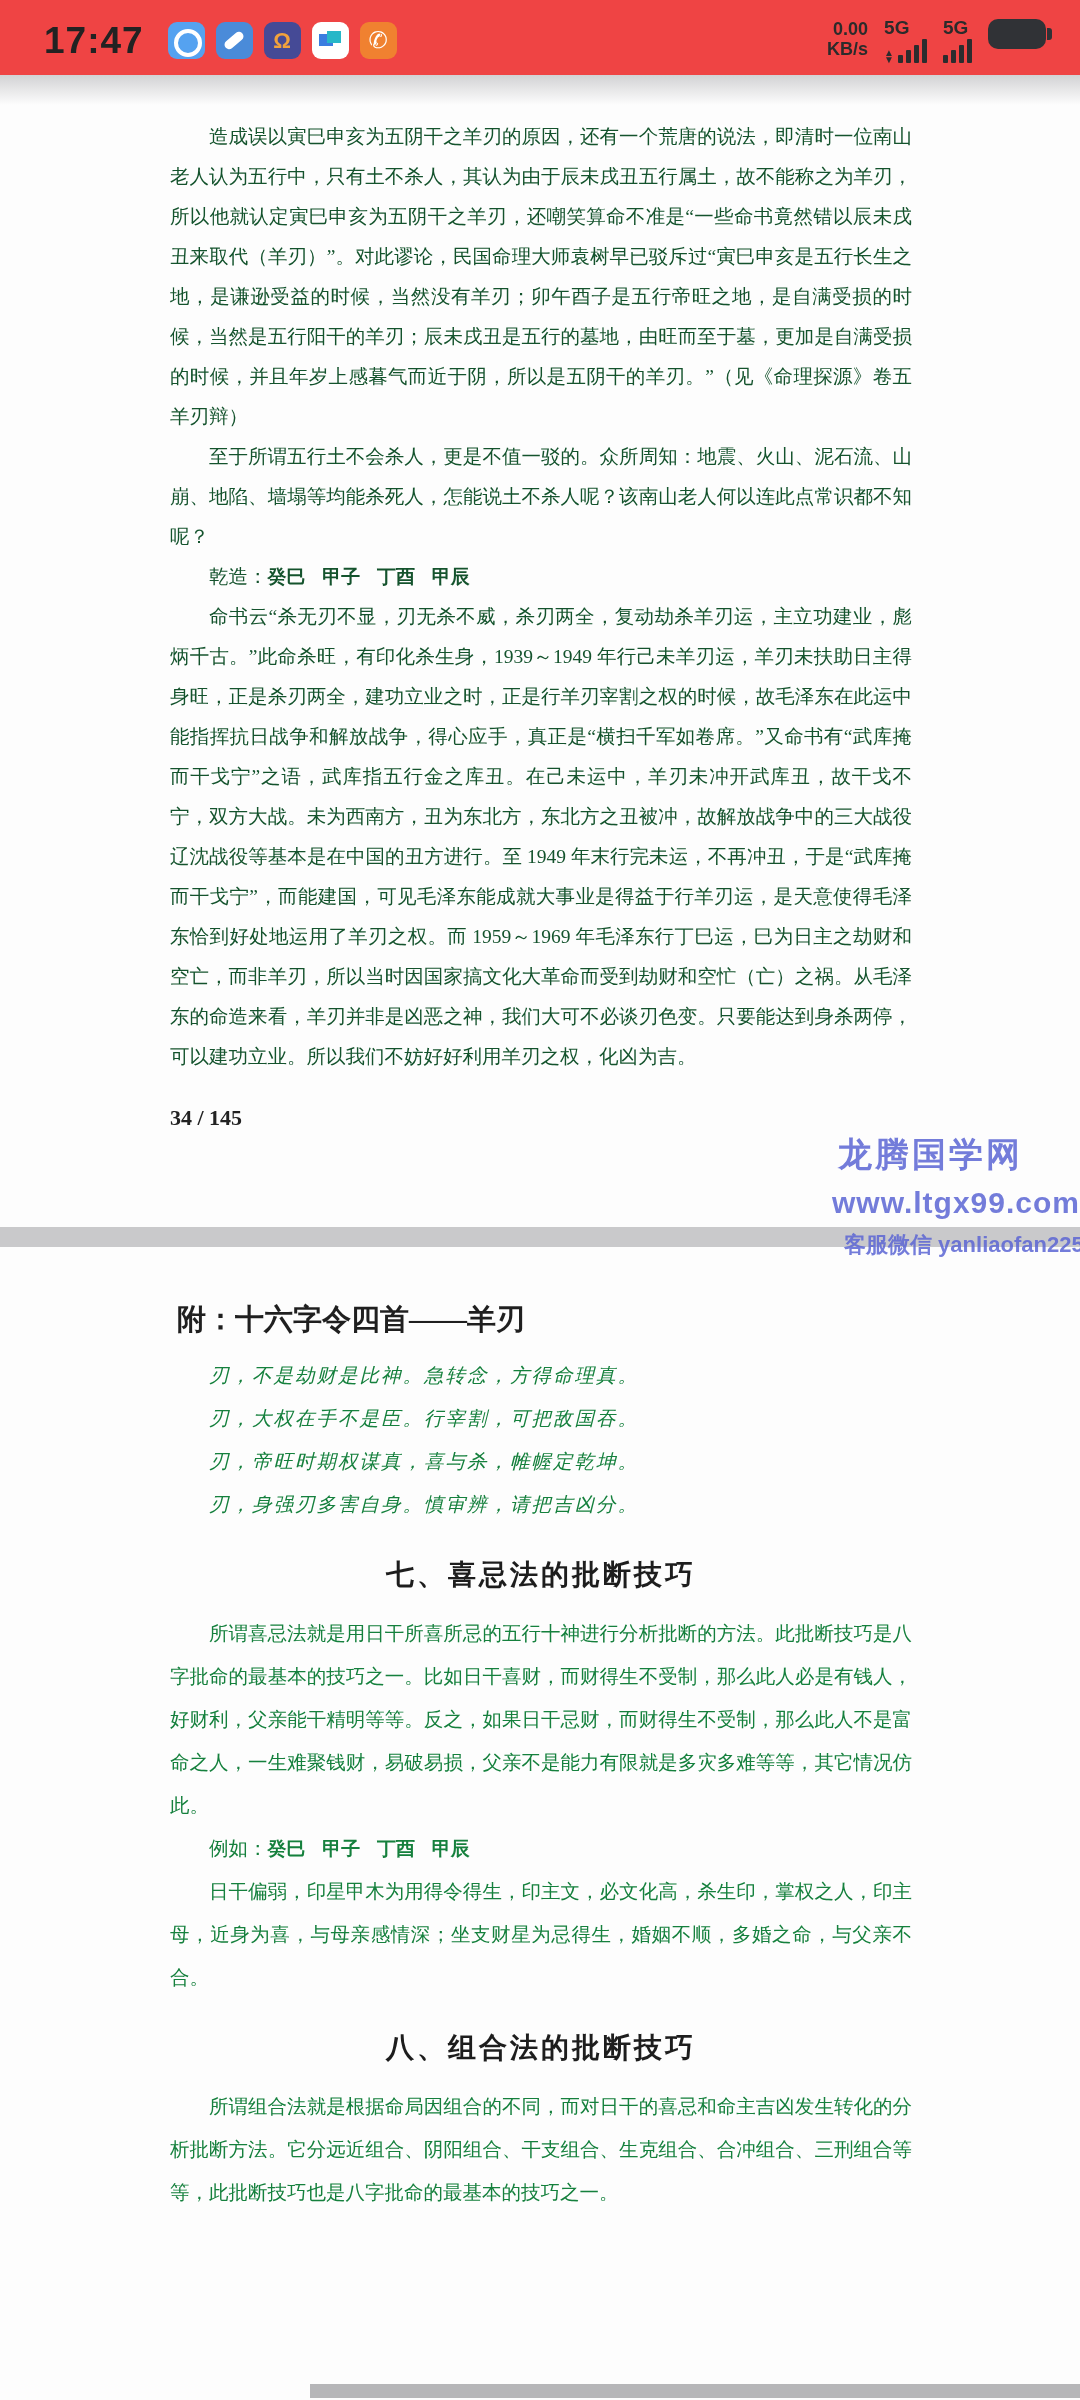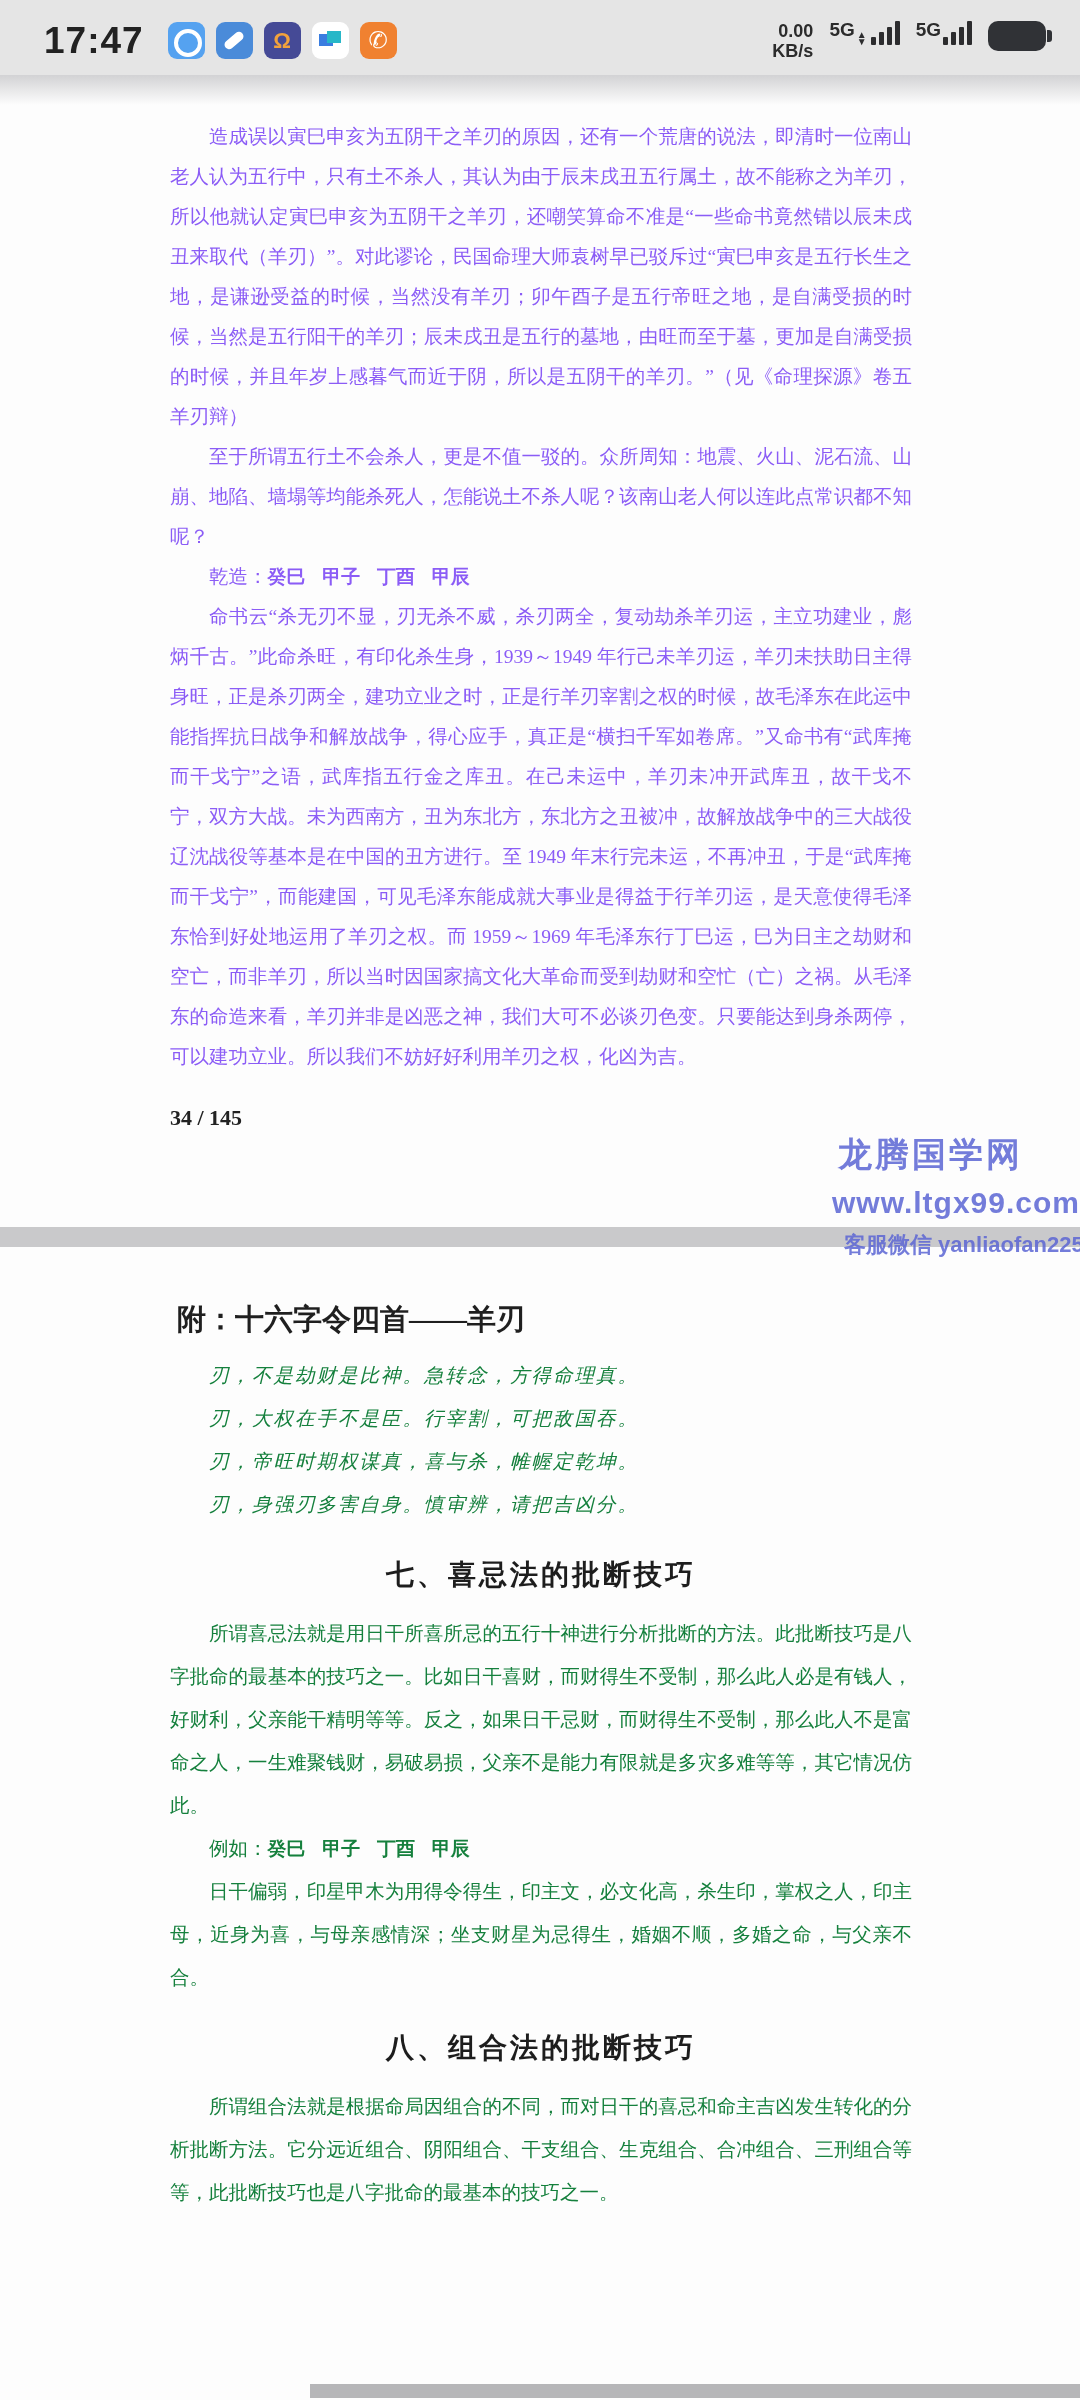--- a/index.html
+++ b/index.html
@@ -1,57 +1,57 @@
 <!DOCTYPE html>
 <html lang="zh"><head>
 <meta charset="utf-8">
 <style>
   html,body{margin:0;padding:0;}
   body{width:1080px;height:2400px;overflow:hidden;background:#ffffff;
        font-family:"Liberation Serif",serif;}
   .screen{position:relative;width:1080px;height:2400px;overflow:hidden;background:#fdfdfd;}
 
   
-  .statusbar{height:75px;background:#e5e5e5;display:flex;align-items:center;
+  .statusbar{height:75px;background:#ef4444;display:flex;align-items:center;
              padding:6px 34px 0 44px;box-sizing:border-box;
              font-family:"Liberation Sans",sans-serif;}
   .sb-time{font-size:37px;font-weight:700;color:#222;letter-spacing:1px;}
   .notif-icons{display:flex;gap:11px;margin-left:24px;align-items:center;}
   .app-icon{width:37px;height:37px;border-radius:9px;display:flex;align-items:center;
             justify-content:center;color:#fff;overflow:hidden;position:relative;}
   .ic1{background:#55a2f0;}
   .ic1 .dot{width:20px;height:20px;border:4px solid #fff;border-radius:50%;
             transform:translate(2px,2px);}
   .ic2{background:#4a8bd9;}
   .ic2 .pill{width:22px;height:9px;background:#fff;border-radius:5px;transform:rotate(-40deg);}
   .ic3{background:#454a96;font-size:22px;font-weight:700;color:#f2a23c;}
   .ic4{background:#ffffff;}
   .ic4 .sq1{position:absolute;left:7px;top:12px;width:14px;height:12px;background:#3a7de0;}
   .ic4 .sq2{position:absolute;left:15px;top:9px;width:14px;height:12px;background:#27b7c8;}
   .ic5{background:#f08130;font-size:23px;}
   .sb-right{margin-left:auto;display:flex;align-items:flex-start;gap:16px;}
   .speed{text-align:right;font-size:18px;font-weight:700;color:#2b2b2b;line-height:20px;}
-  .sim{display:flex;flex-direction:row;align-items:flex-start;gap:2px;}
+  .sim{display:flex;flex-direction:column;align-items:flex-start;gap:2px;}
   .sim-label{font-size:19px;font-weight:700;color:#2b2b2b;line-height:18px;}
   .sim-row{display:flex;align-items:flex-end;gap:4px;}
   .updown{display:flex;flex-direction:column;line-height:7px;font-size:10px;color:#2c2c2e;}
   .bars{display:flex;align-items:flex-end;gap:3px;}
   .bar{width:5px;background:#2c2c2e;border-radius:1px;}
   .b1{height:8px;}.b2{height:13px;}.b3{height:18px;}.b4{height:24px;}
   .battery{width:58px;height:30px;background:#303236;border-radius:10px;position:relative;
            margin-bottom:1px;}
   .battery::after{content:"";position:absolute;right:-6px;top:9px;width:5px;height:12px;
                   background:#303236;border-radius:0 3px 3px 0;}
 
   
   .page-top-shade{height:30px;background:linear-gradient(#d2d2d4,#fdfdfd);}
   .page{padding:0 168px 0 170px;background:#fdfdfd;}
   .doc-h1{font-size:30px;font-weight:700;color:#1f1f1f;margin:36px 0 0 0;line-height:42px;}
   .body1 p{font-size:19.5px;line-height:40px;text-align:justify;text-indent:2em;
-           color:#8b5cf6;margin:0;}
+           color:#14532d;margin:0;}
   .body1 p.first{margin-top:12px;}
   .pillars-line{font-size:20px;line-height:40px;text-indent:2em;color:#262626;margin:0;}
   .pillars{font-weight:700;font-size:19px;word-spacing:12px;}
   .pageno{font-size:22px;font-weight:700;margin-top:28px;color:#222;}
   .separator{height:20px;background:#c9c9cb;margin-top:96px;}
   .page2{padding:44px 168px 0 170px;background:#fdfdfd;}
   .doc-h2{font-size:29px;font-weight:700;color:#1f1f1f;margin:7px;line-height:42px;}
   .verse{font-style:italic;font-size:20px;line-height:70px;margin:0;color:#2a2a2a;
          letter-spacing:2px;}
   .verse.first{margin-top:22px;}

